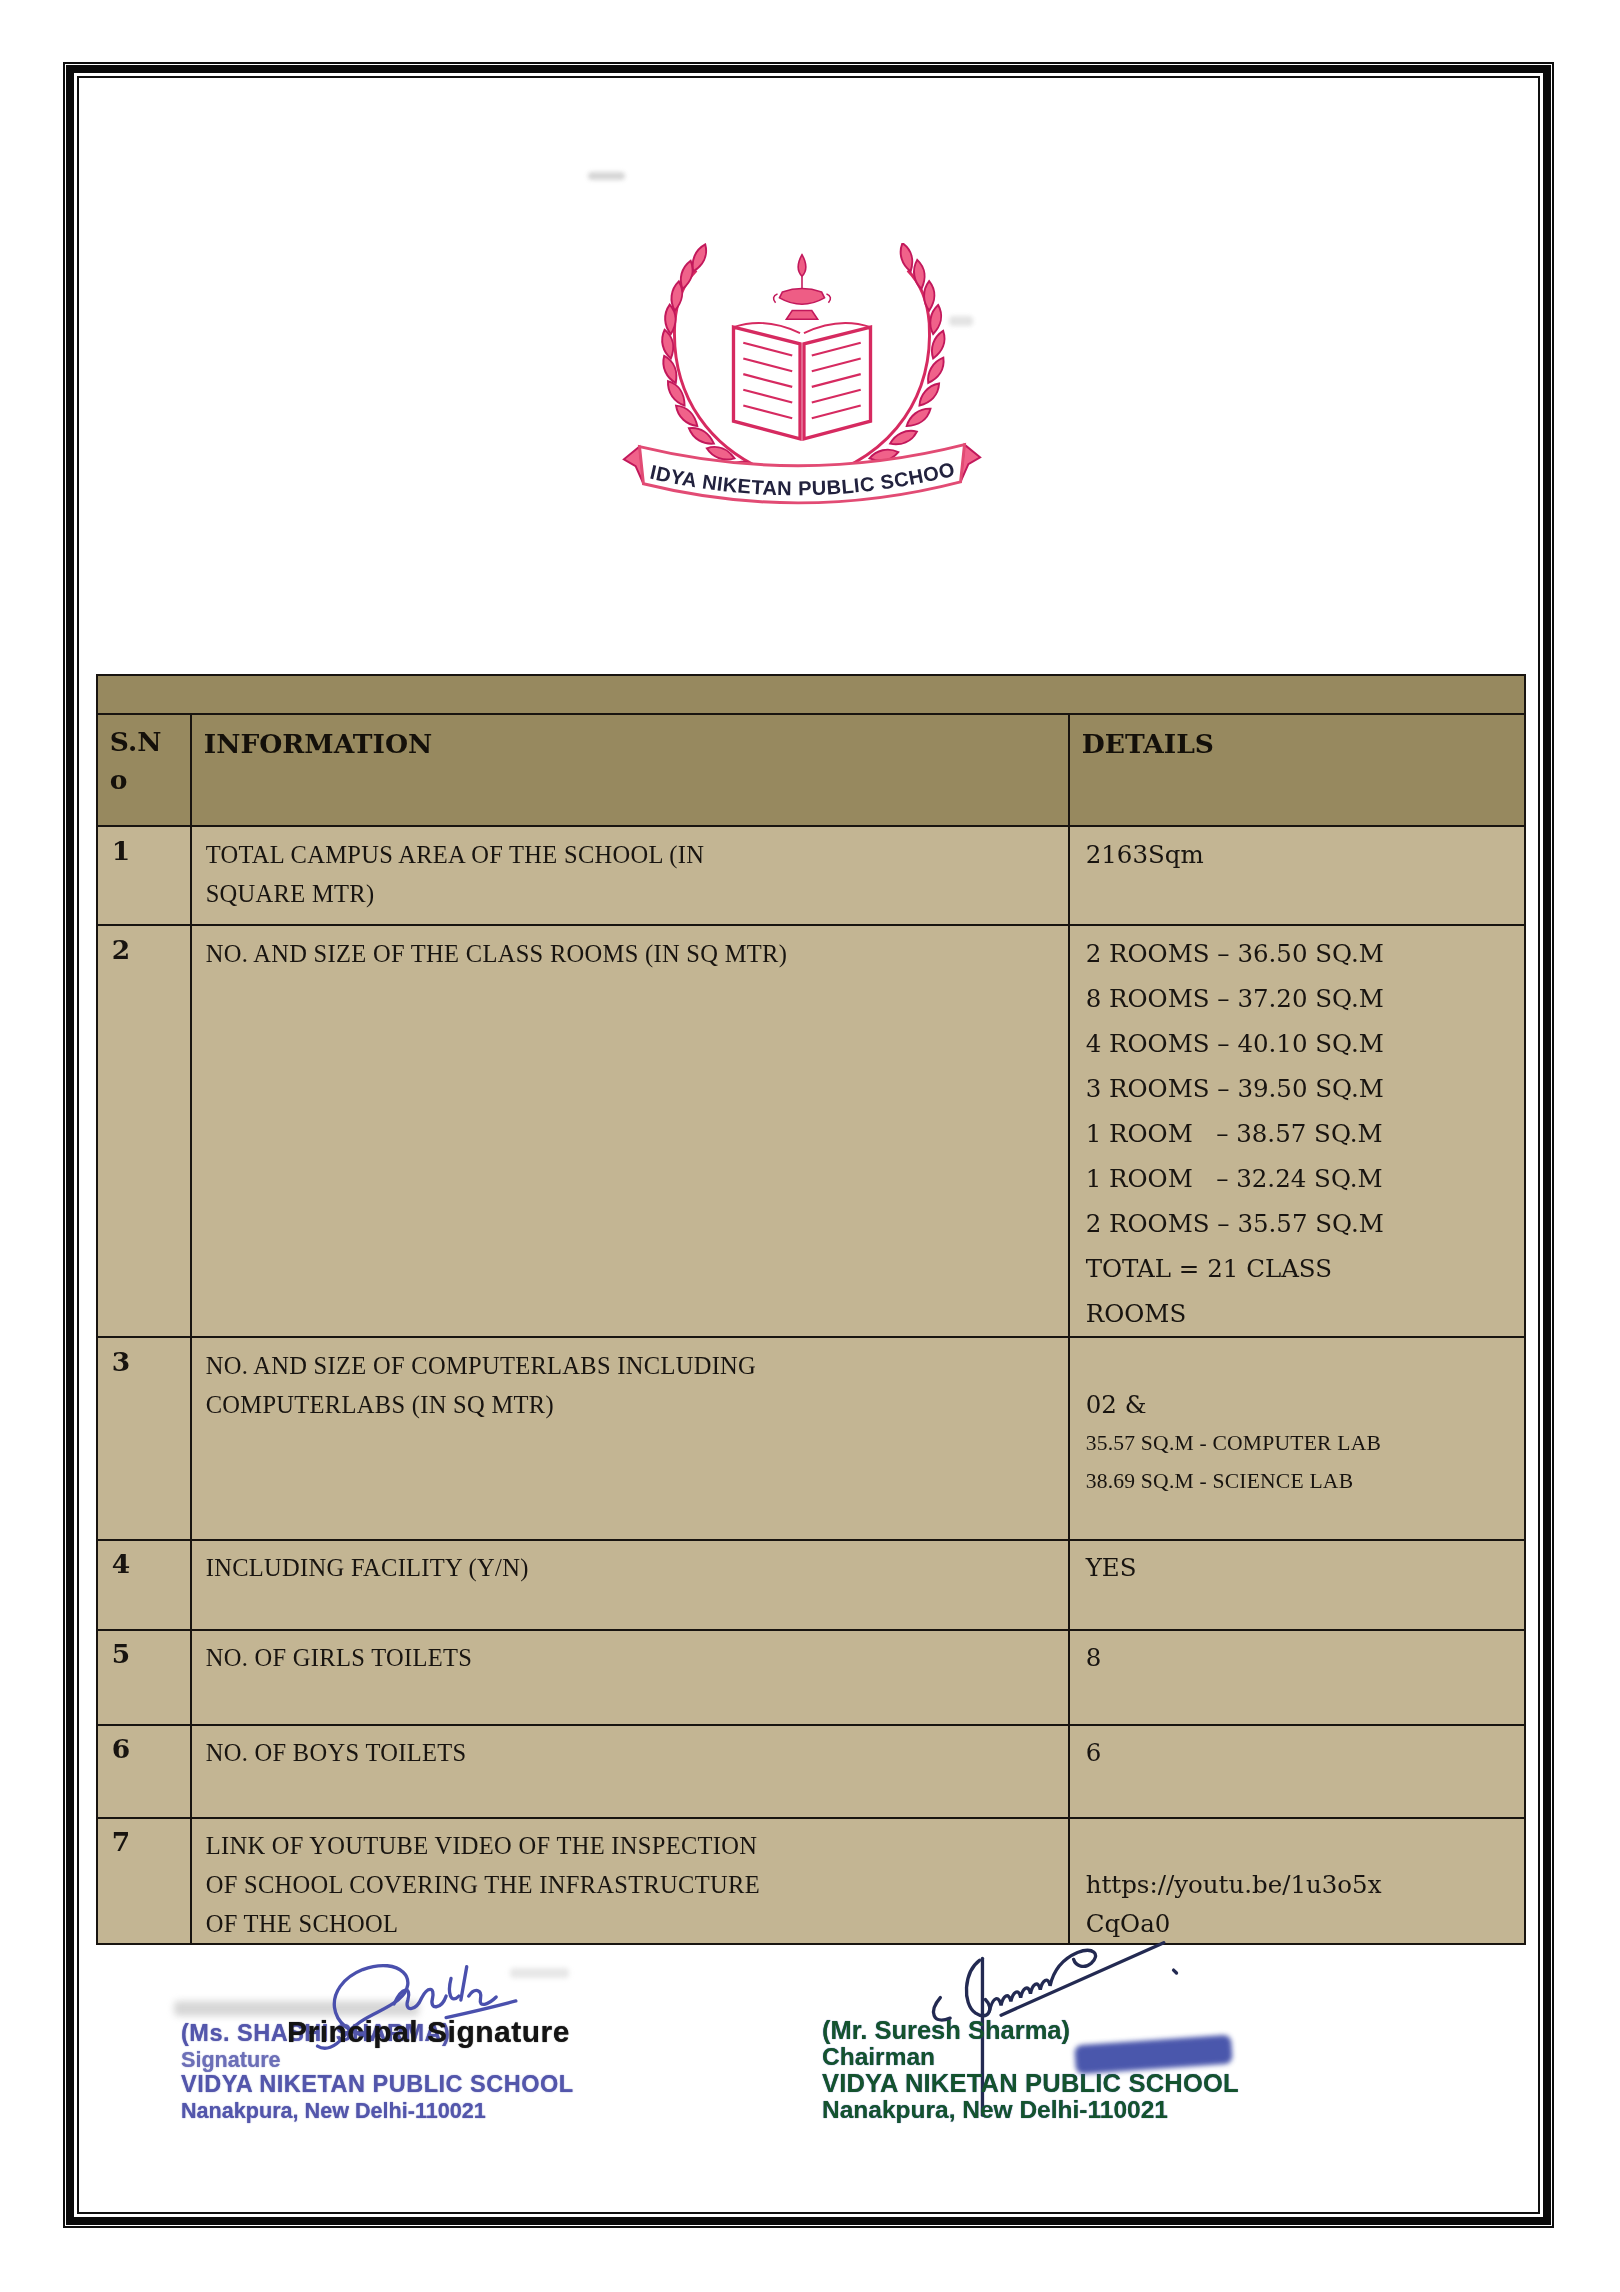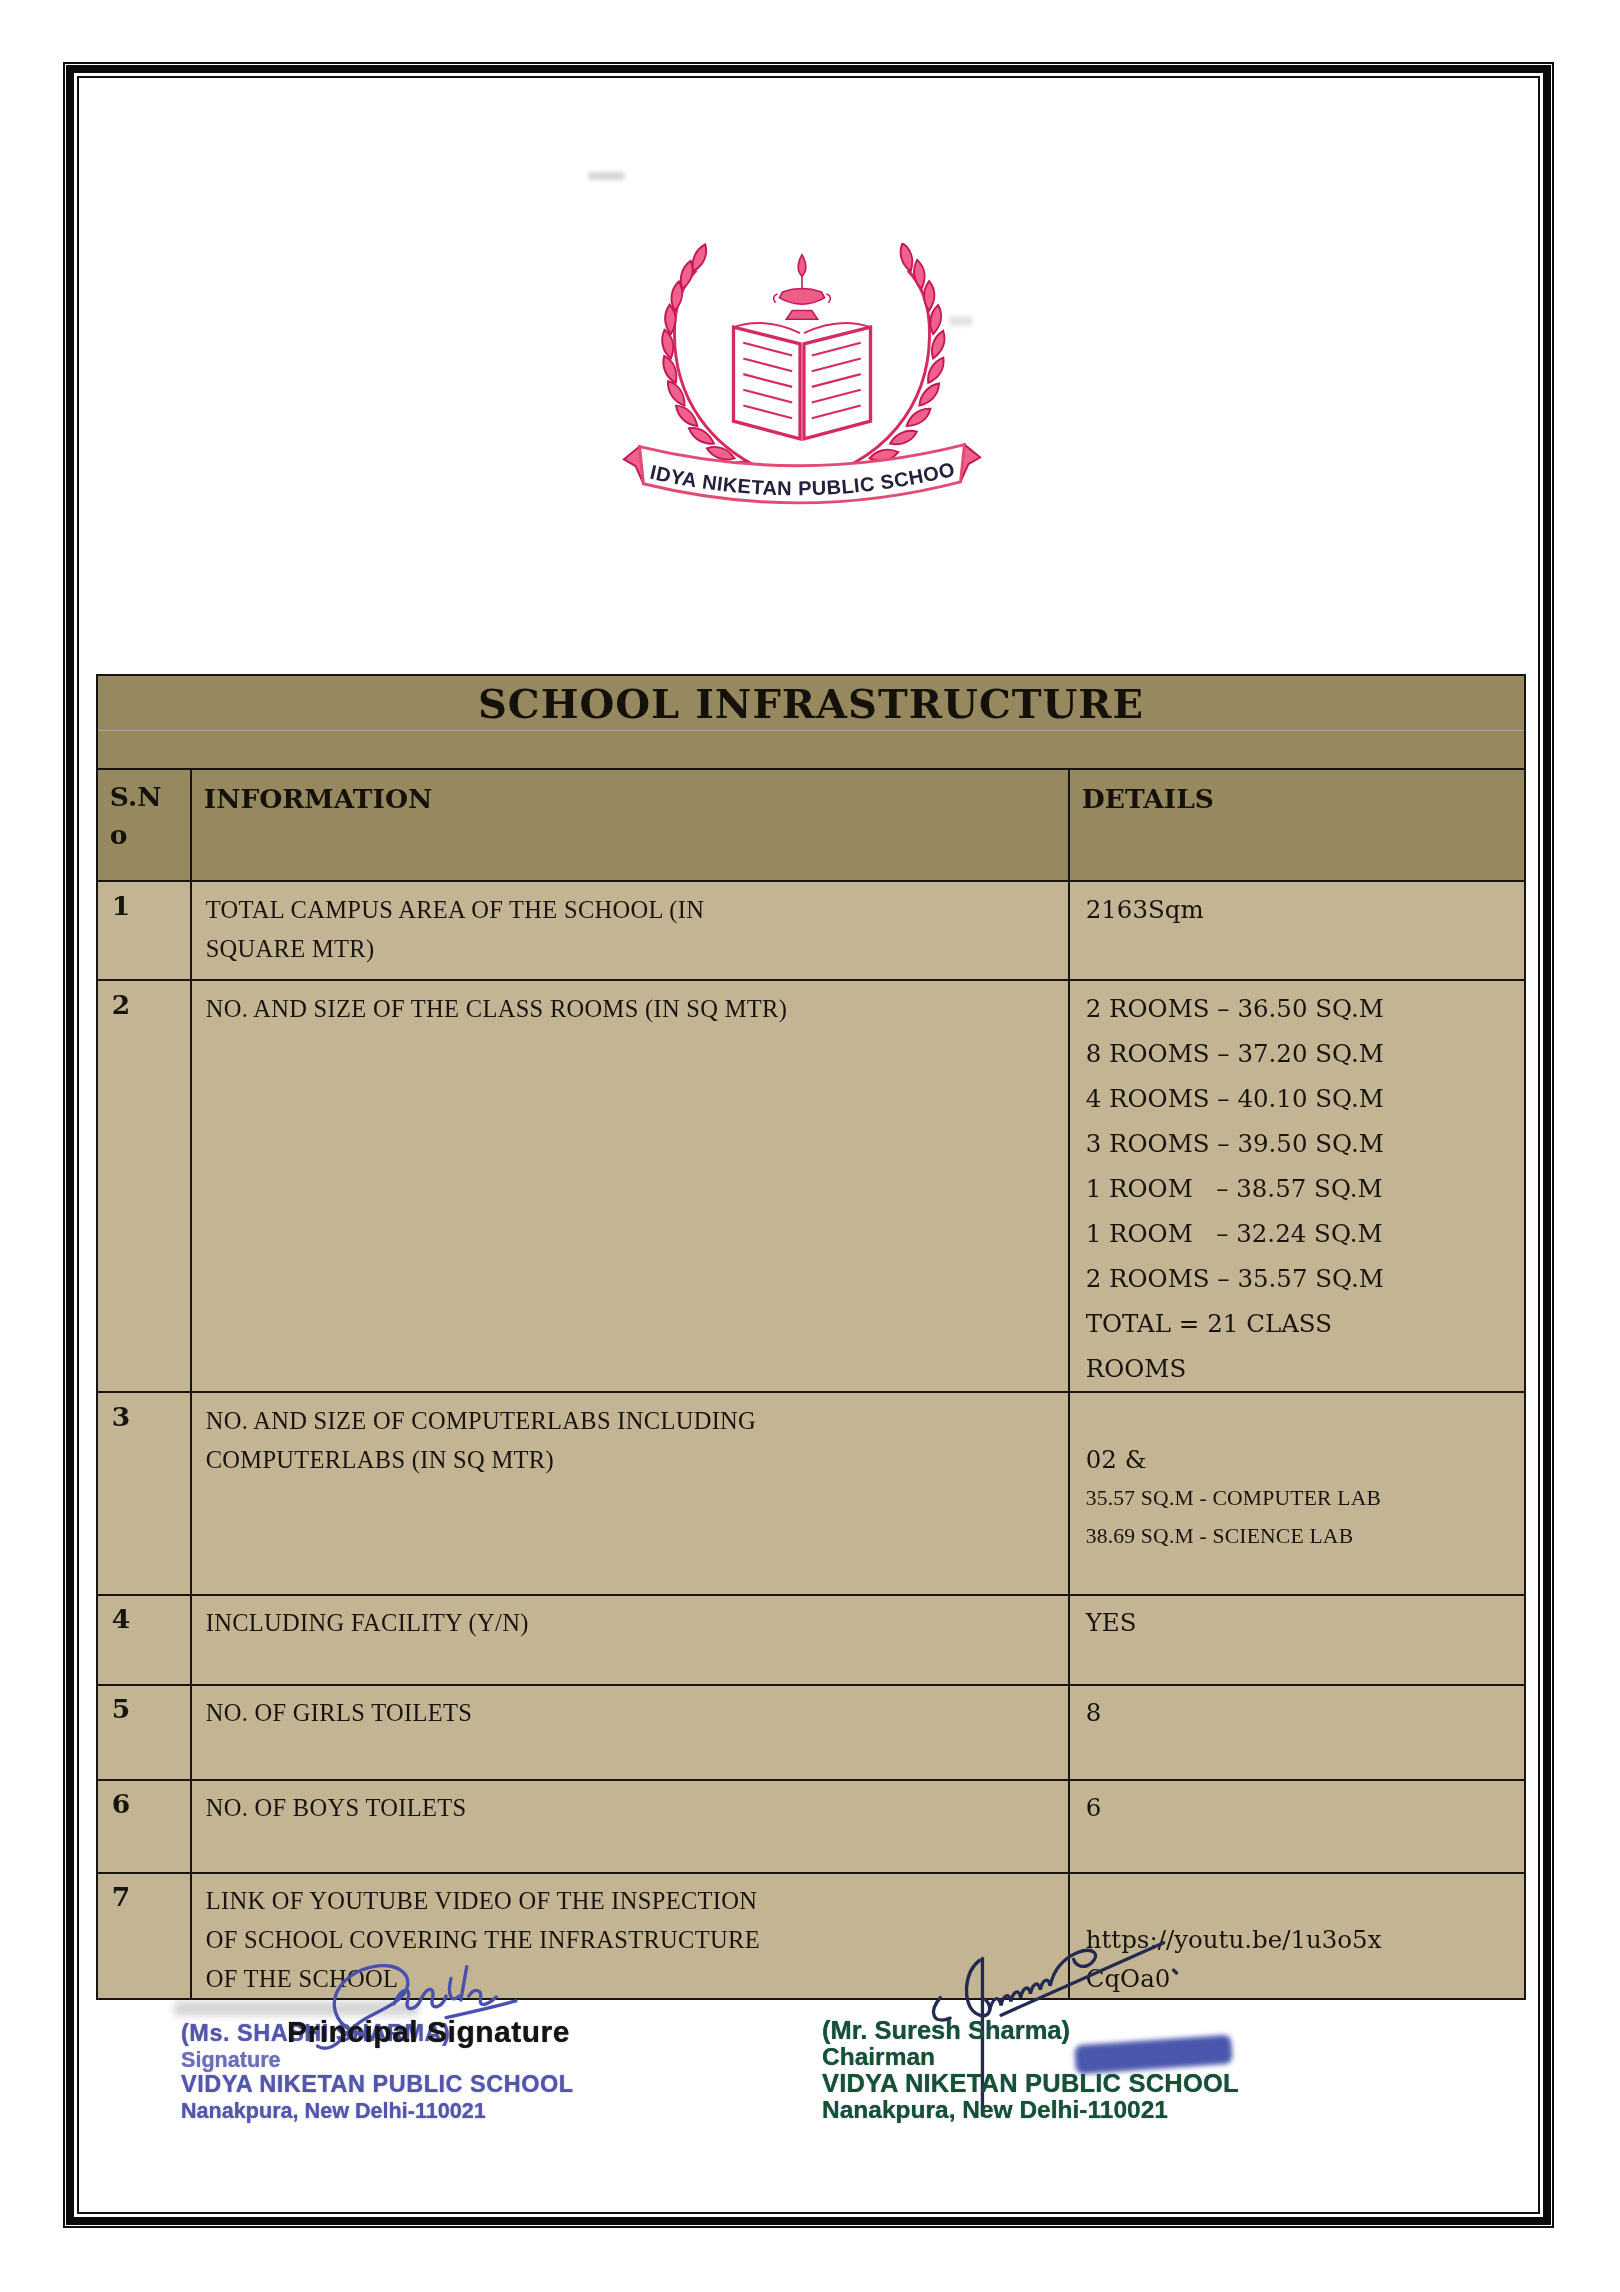--- a/index.html
+++ b/index.html
@@ -199,23 +199,20 @@
   </g>
 </svg>
 
 <table class="doc-table">
   <colgroup>
       <col style="width:94px">
       <col style="width:878px">
       <col style="width:456px">
     </colgroup>
   <tbody>
-      <tr class="row-title band">
-    <td colspan="3" class="band">SCHOOL INFRASTRUCTURE</td>
-  </tr>
   <tr class="row-subband">
     <td colspan="3" class="band"></td>
   </tr>
   <tr class="row-colhead">
     <td class="band sn-cell">S.N
 o</td>
     <td class="band">INFORMATION</td>
     <td class="band">DETAILS</td>
   </tr>
   <tr class="body-row h-r1">

